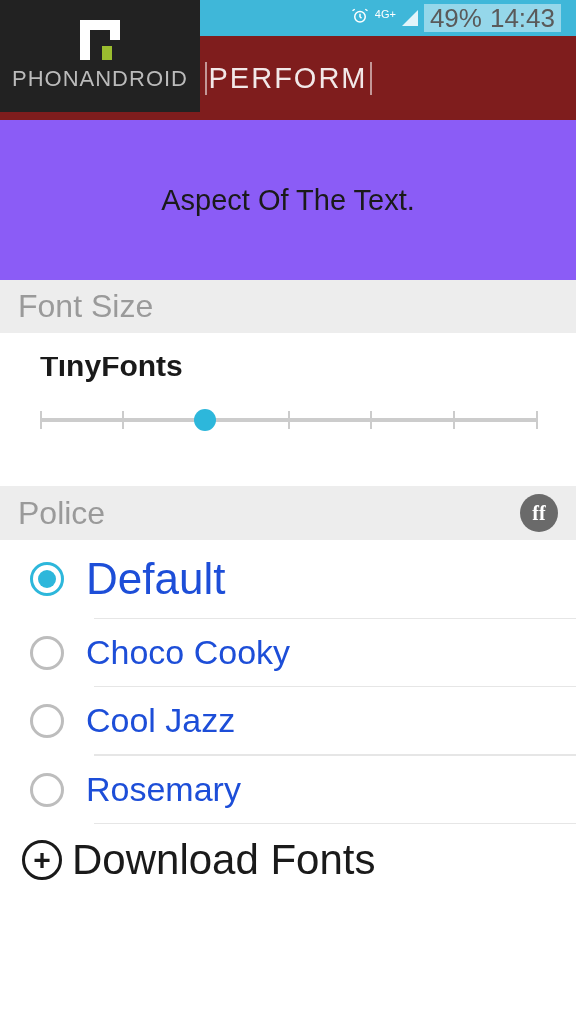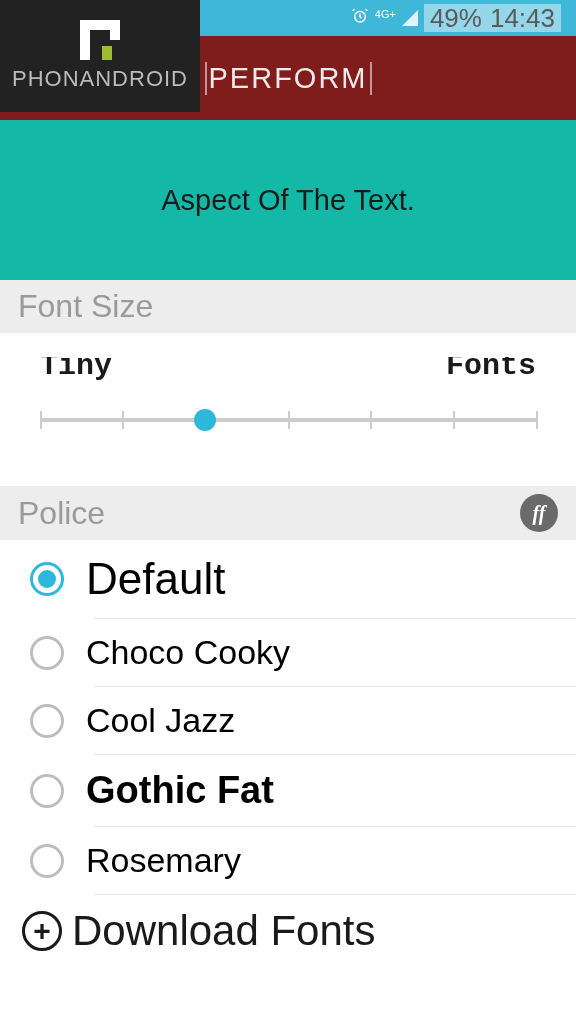--- a/index.html
+++ b/index.html
@@ -35,67 +35,67 @@
   }
   .logo-icon { position:relative; width: 40px; height: 40px; }
   .logo-icon .bar-v { position:absolute; left:0; top:0; width:10px; height:40px; background:#fff;}
   .logo-icon .bar-h { position:absolute; left:0; top:0; width:40px; height:10px; background:#fff;}
   .logo-icon .bar-r { position:absolute; right:0; top:0; width:10px; height:20px; background:#fff;}
   .logo-icon .dot { position:absolute; left:22px; bottom:0; width:10px; height:14px; background:#9bbd2f;}
   .logo-text { color:#bbb; font-size:22px; letter-spacing:1px; font-weight:400;}
 
   
   .preview {
-    position:absolute; top:120px; left:0; right:0; height:160px; background:#14b8a6;
+    position:absolute; top:120px; left:0; right:0; height:160px; background:#8b5cf6;
     display:flex; align-items:center; justify-content:center;
     font-size:29px; color:#1a1a1a;
   }
 
   
   .section-header {
     background:#ededed; color:#9a9a9a; font-size:32px; padding: 8px 18px;
     display:flex; align-items:center; justify-content:space-between;
   }
 
   .font-size-sec { position:absolute; top:280px; left:0; right:0; }
   .police-sec     { position:absolute; top:486px; left:0; right:0; }
 
   
   .slider-box { background:#fff; padding: 24px 40px 40px 40px; }
-  .slider-labels { display:flex; justify-content:space-between; font-size:30px; font-weight:600; color:#1a1a1a; overflow:hidden; height:28px;font-family:Liberation Mono, monospace;}
+  .slider-labels { display:flex; font-size:30px; font-weight:600; color:#1a1a1a; overflow:hidden; height:28px;}
   .slider-labels span { line-height:18px; }
   .slider-track { position:relative; margin-top:22px; height:24px; }
   .track-line { position:absolute; top:11px; left:0; right:0; height:4px; background:#ccc; }
   .tick { position:absolute; top:4px; width:2px; height:18px; background:#ccc; }
   .thumb { position:absolute; top:2px; width:22px; height:22px; border-radius:50%; background:#2db7db; transform:translateX(-50%); }
 
   
   .ff-badge {
     width:38px; height:38px; border-radius:50%; background:#6a6a6a;
     display:flex; align-items:center; justify-content:center;
-    color:#fff; font-size:20px; font-style:italic; font-family: Georgia, serif; font-weight:bold;
+    color:#fff; font-size:20px; font-family: Georgia, serif; font-weight:bold;
   }
 
   
   .font-list { background:#fff; }
   .font-row {
     display:flex; align-items:center; padding: 14px 18px 14px 30px; gap: 22px;
   }
   .font-list hr { margin-left:94px; border:none; border-top:1px solid #e6e6e6; }
   .radio {
     width:34px; height:34px; border:3px solid #bdbdbd; border-radius:50%; flex:0 0 34px;
     display:flex; align-items:center; justify-content:center;
   }
   .radio.selected { border-color:#2db7db; }
   .radio.selected .dot { width:18px; height:18px; background:#2db7db; border-radius:50%; }
   .plus-circle {
     width:40px; height:40px; border:3px solid #1a1a1a; border-radius:50%; flex:0 0 40px;
     display:flex; align-items:center; justify-content:center; font-size:30px; font-weight:700; color:#1a1a1a; line-height:1;
   }
-  .font-label  { font-size:34px; color:#000000; }
+  .font-label  { font-size:34px; color:#1d4ed8; }
   .font-label.big { font-size:44px; font-weight:500; }
   .font-label.med { font-size:38px; font-weight:600; }
   .download-row { padding: 12px 18px 14px 22px; gap:10px; }
   .download-label { font-size:42px; font-weight:500; color:#1a1a1a; }
 
   
   .signal {
     width:0; height:0; border-style:solid; border-width:0 0 16px 16px;
     border-color: transparent transparent #fff transparent; opacity:0.85;
   }
@@ -180,24 +180,20 @@
       <div class="font-row">
         <div class="radio"></div>
         <span class="font-label ">Choco Cooky</span>
       </div>
       <hr>
       <div class="font-row">
         <div class="radio"></div>
         <span class="font-label ">Cool Jazz</span>
       </div>
       <hr>
-      <div class="font-row">
-        <div class="radio"></div>
-        <span class="font-label med">Gothic Fat</span>
-      </div>
       <hr>
       <div class="font-row">
         <div class="radio"></div>
         <span class="font-label ">Rosemary</span>
       </div>
       <hr>
       <div class="font-row download-row">
         <div class="plus-circle">+</div>
         <span class="download-label">Download Fonts</span>
       </div>

